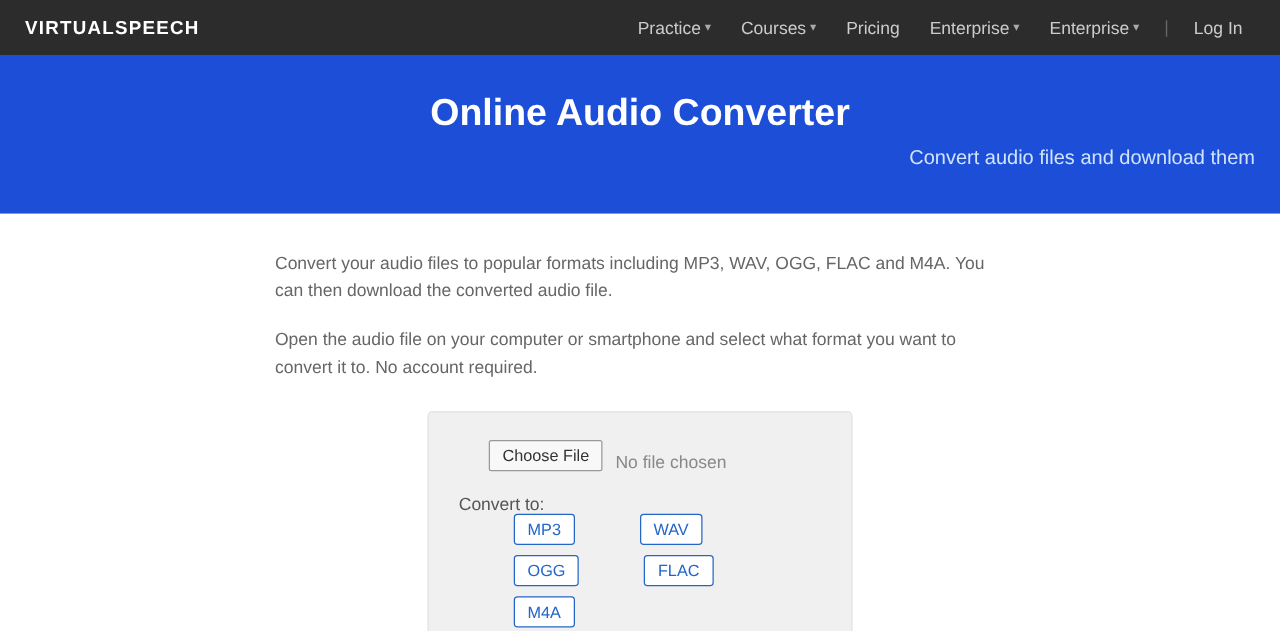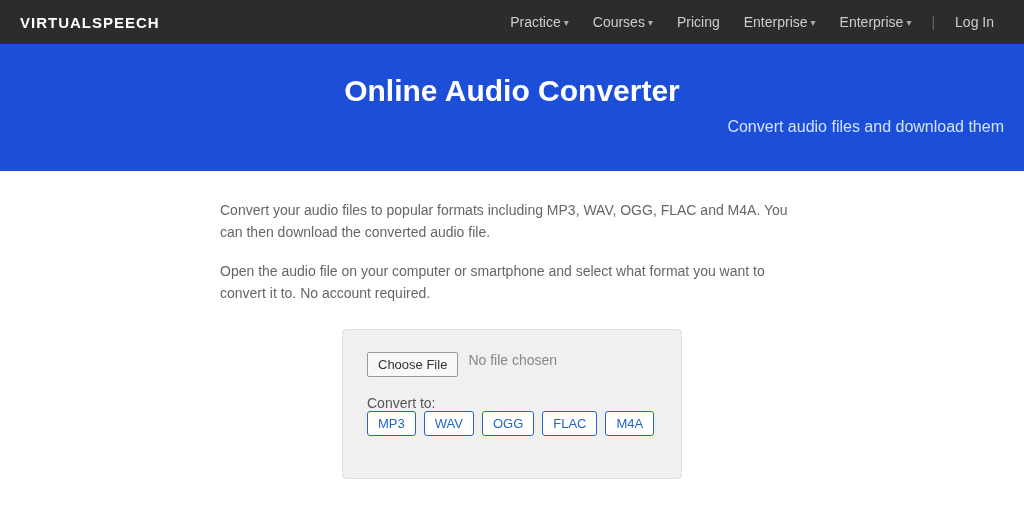--- a/index.html
+++ b/index.html
@@ -102,23 +102,24 @@
       border-radius: 4px;
       padding: 22px 24px 24px;
       margin-top: 24px;
       max-width: 340px;
       margin-left: auto;
       margin-right: auto;
     }
 
     .file-input-row {
       display: flex;
-      align-items: flex-start;
+      align-items: flex-end;
       gap: 10px;
       margin-bottom: 18px;
+      margin-left: 24px;
     }
 
     .choose-file-btn {
       background: #f8f8f8;
       border: 1px solid #999;
       border-radius: 2px;
       padding: 4px 10px;
       font-size: 13px;
       color: #333;
       cursor: pointer;
@@ -142,20 +143,21 @@
     }
 
     .format-btn {
       border: 1px solid #2466c8;
       border-radius: 3px;
       background: #ffffff;
       color: #2466c8;
       font-size: 13px;
       padding: 4px 10px;
       cursor: pointer;
+      margin-left: 44px;
     }
 
     .convert-btn {
       background: #2466c8;
       color: #ffffff;
       border: none;
       border-radius: 3px;
       padding: 8px 20px;
       font-size: 14px;
       cursor: pointer;

